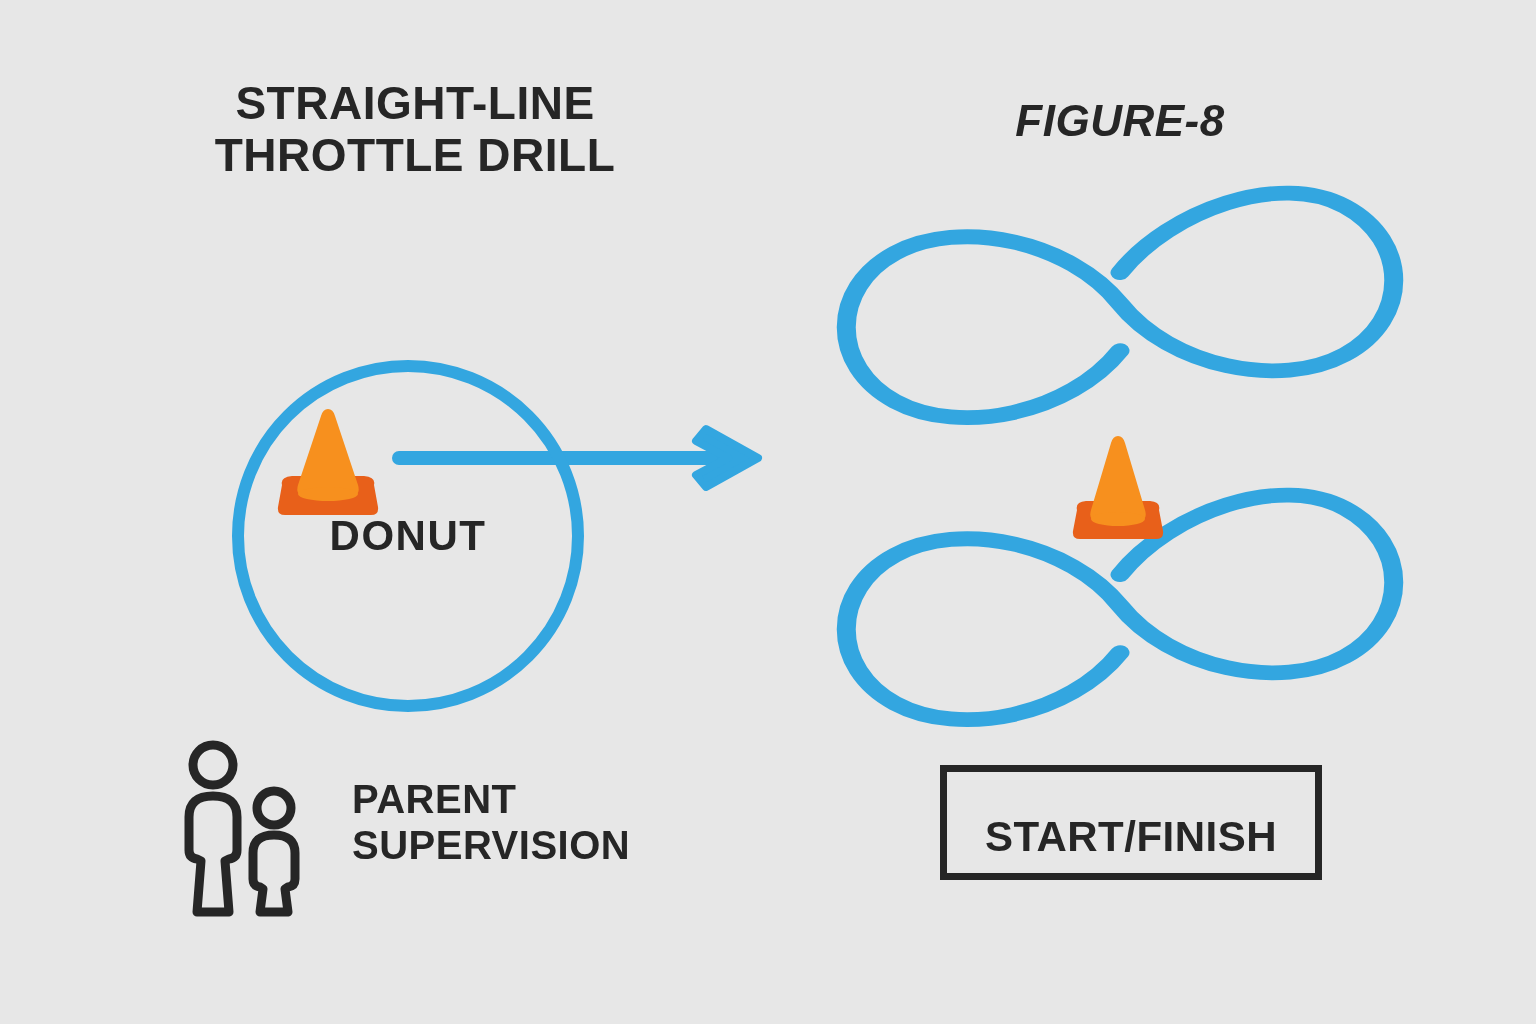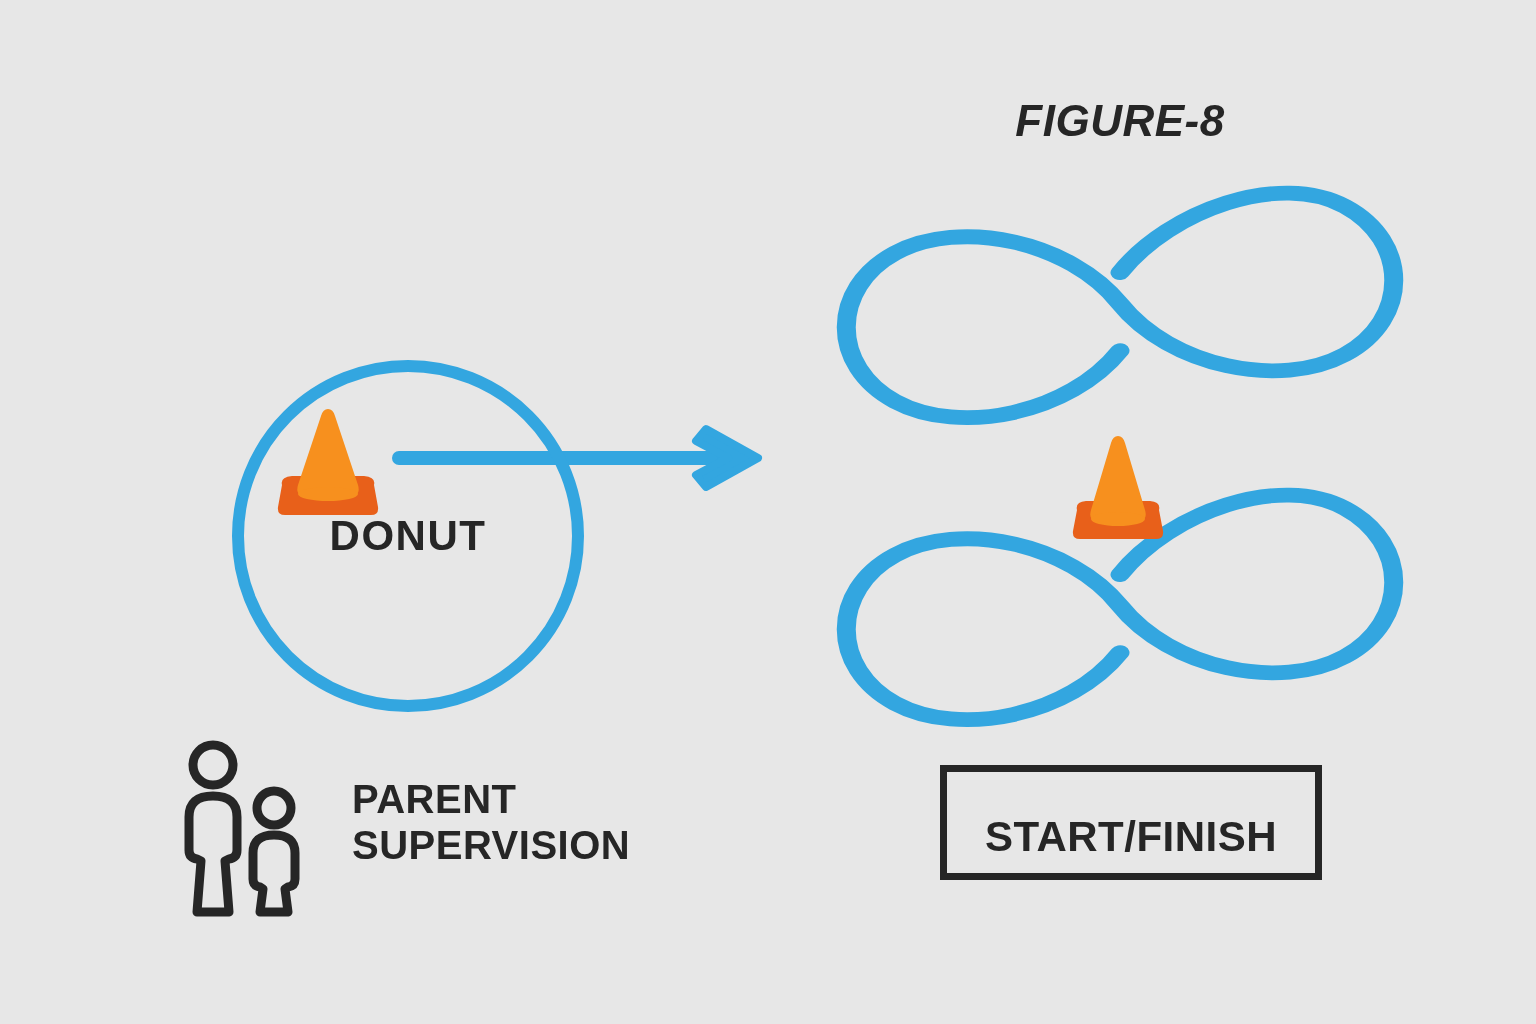--- a/index.html
+++ b/index.html
@@ -168,20 +168,22 @@
     font-weight: 700;
     letter-spacing: 0.5px;
     margin-top: 28px;
   }
 </style>
 </head>
 <body>
 
 <div class="stage">
 
+  <div class="heading" id="left-title">STRAIGHT-LINE
+THROTTLE DRILL</div>
 
   <div id="straight-line-drill">
 
     <svg id="cone-left" viewBox="0 0 112 115">
 
       <path d="M10 82 Q8 74 20 73 L92 73 Q104 74 102 82 L106 104 Q107 112 99 112 L13 112 Q5 112 6 104 Z" fill="#e8601a"></path>
 
       <path d="M56 6 Q61 6 63 13 L86 82 Q89 92 79 94 L33 94 Q23 92 26 82 L49 13 Q51 6 56 6 Z" fill="#f7901e"></path>
 
       <ellipse cx="56" cy="91" rx="30" ry="7" fill="#f7901e"></ellipse>

